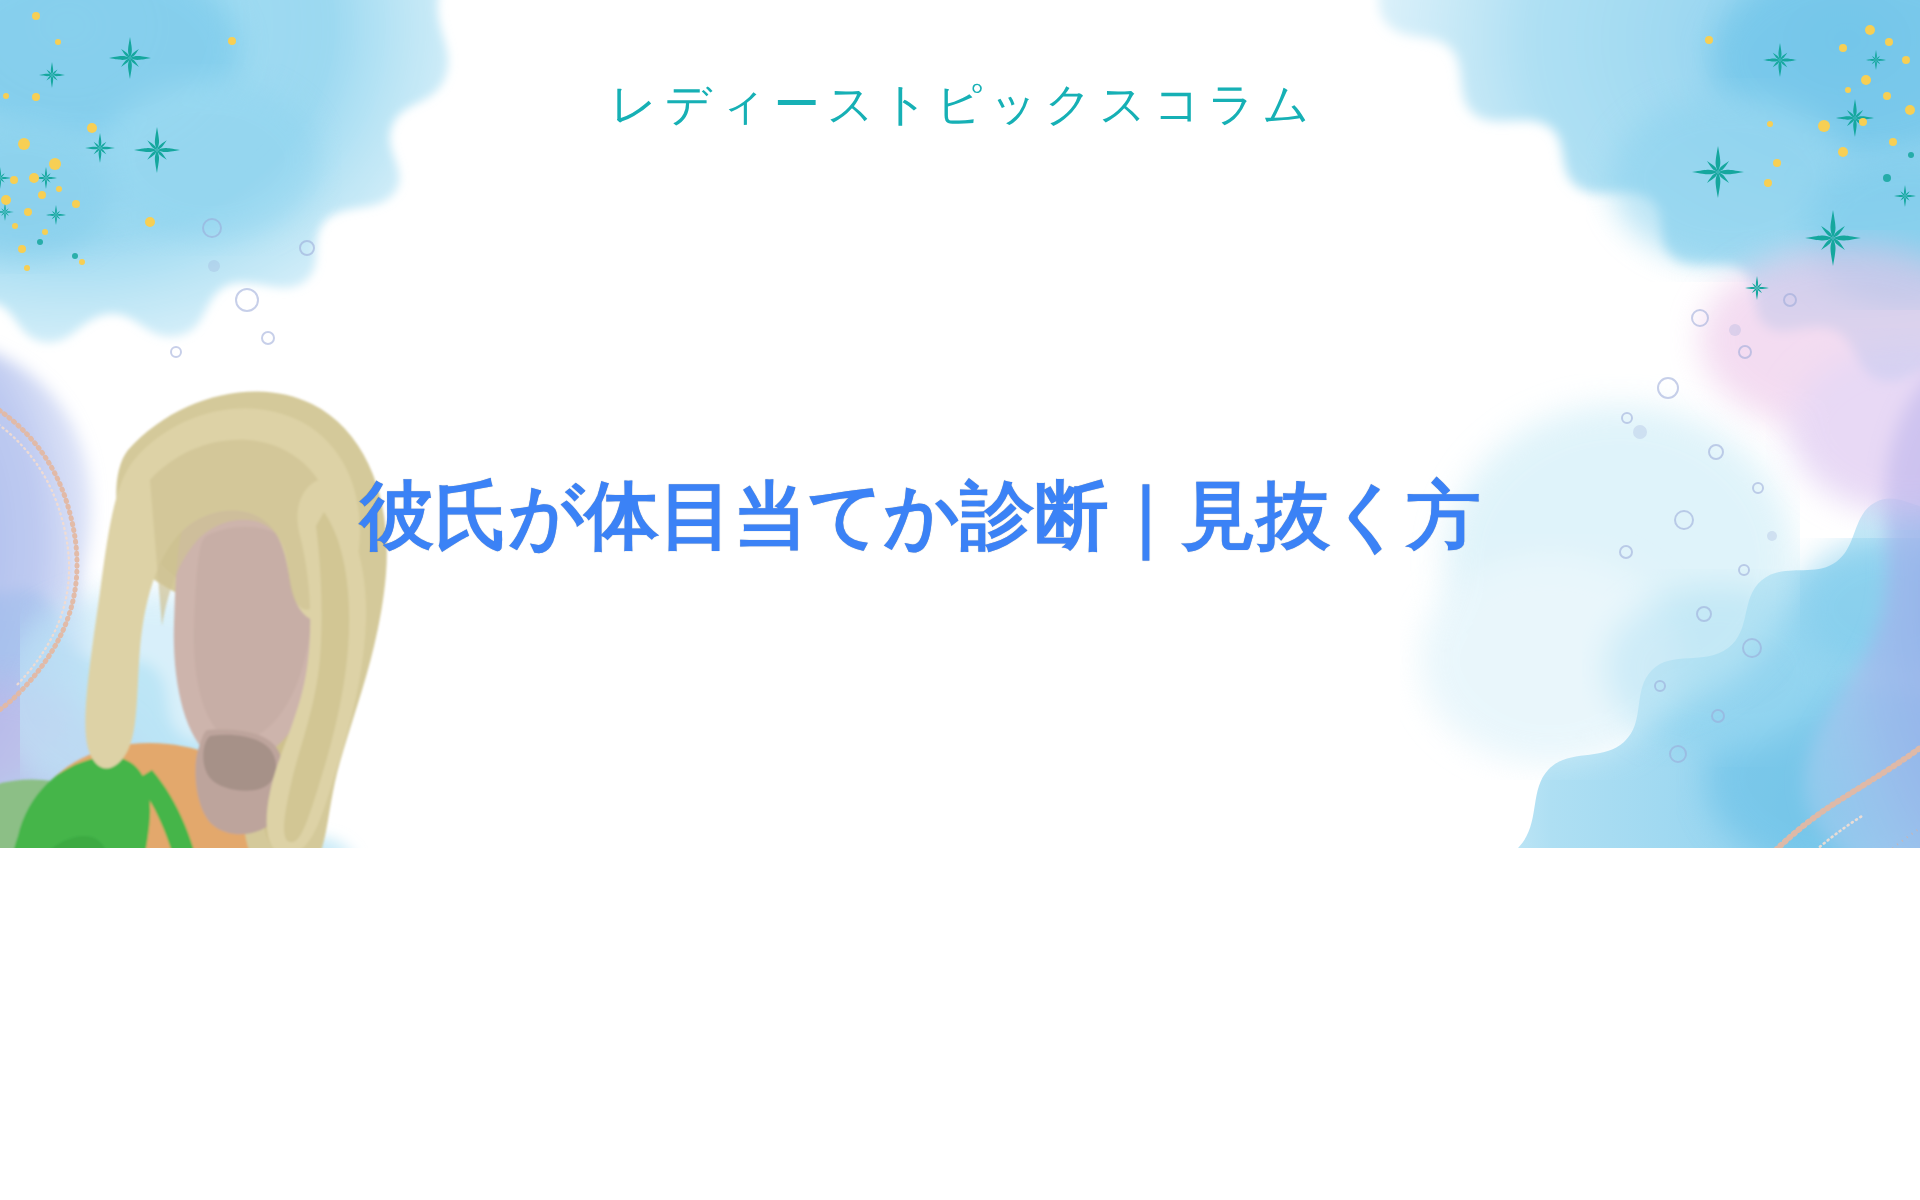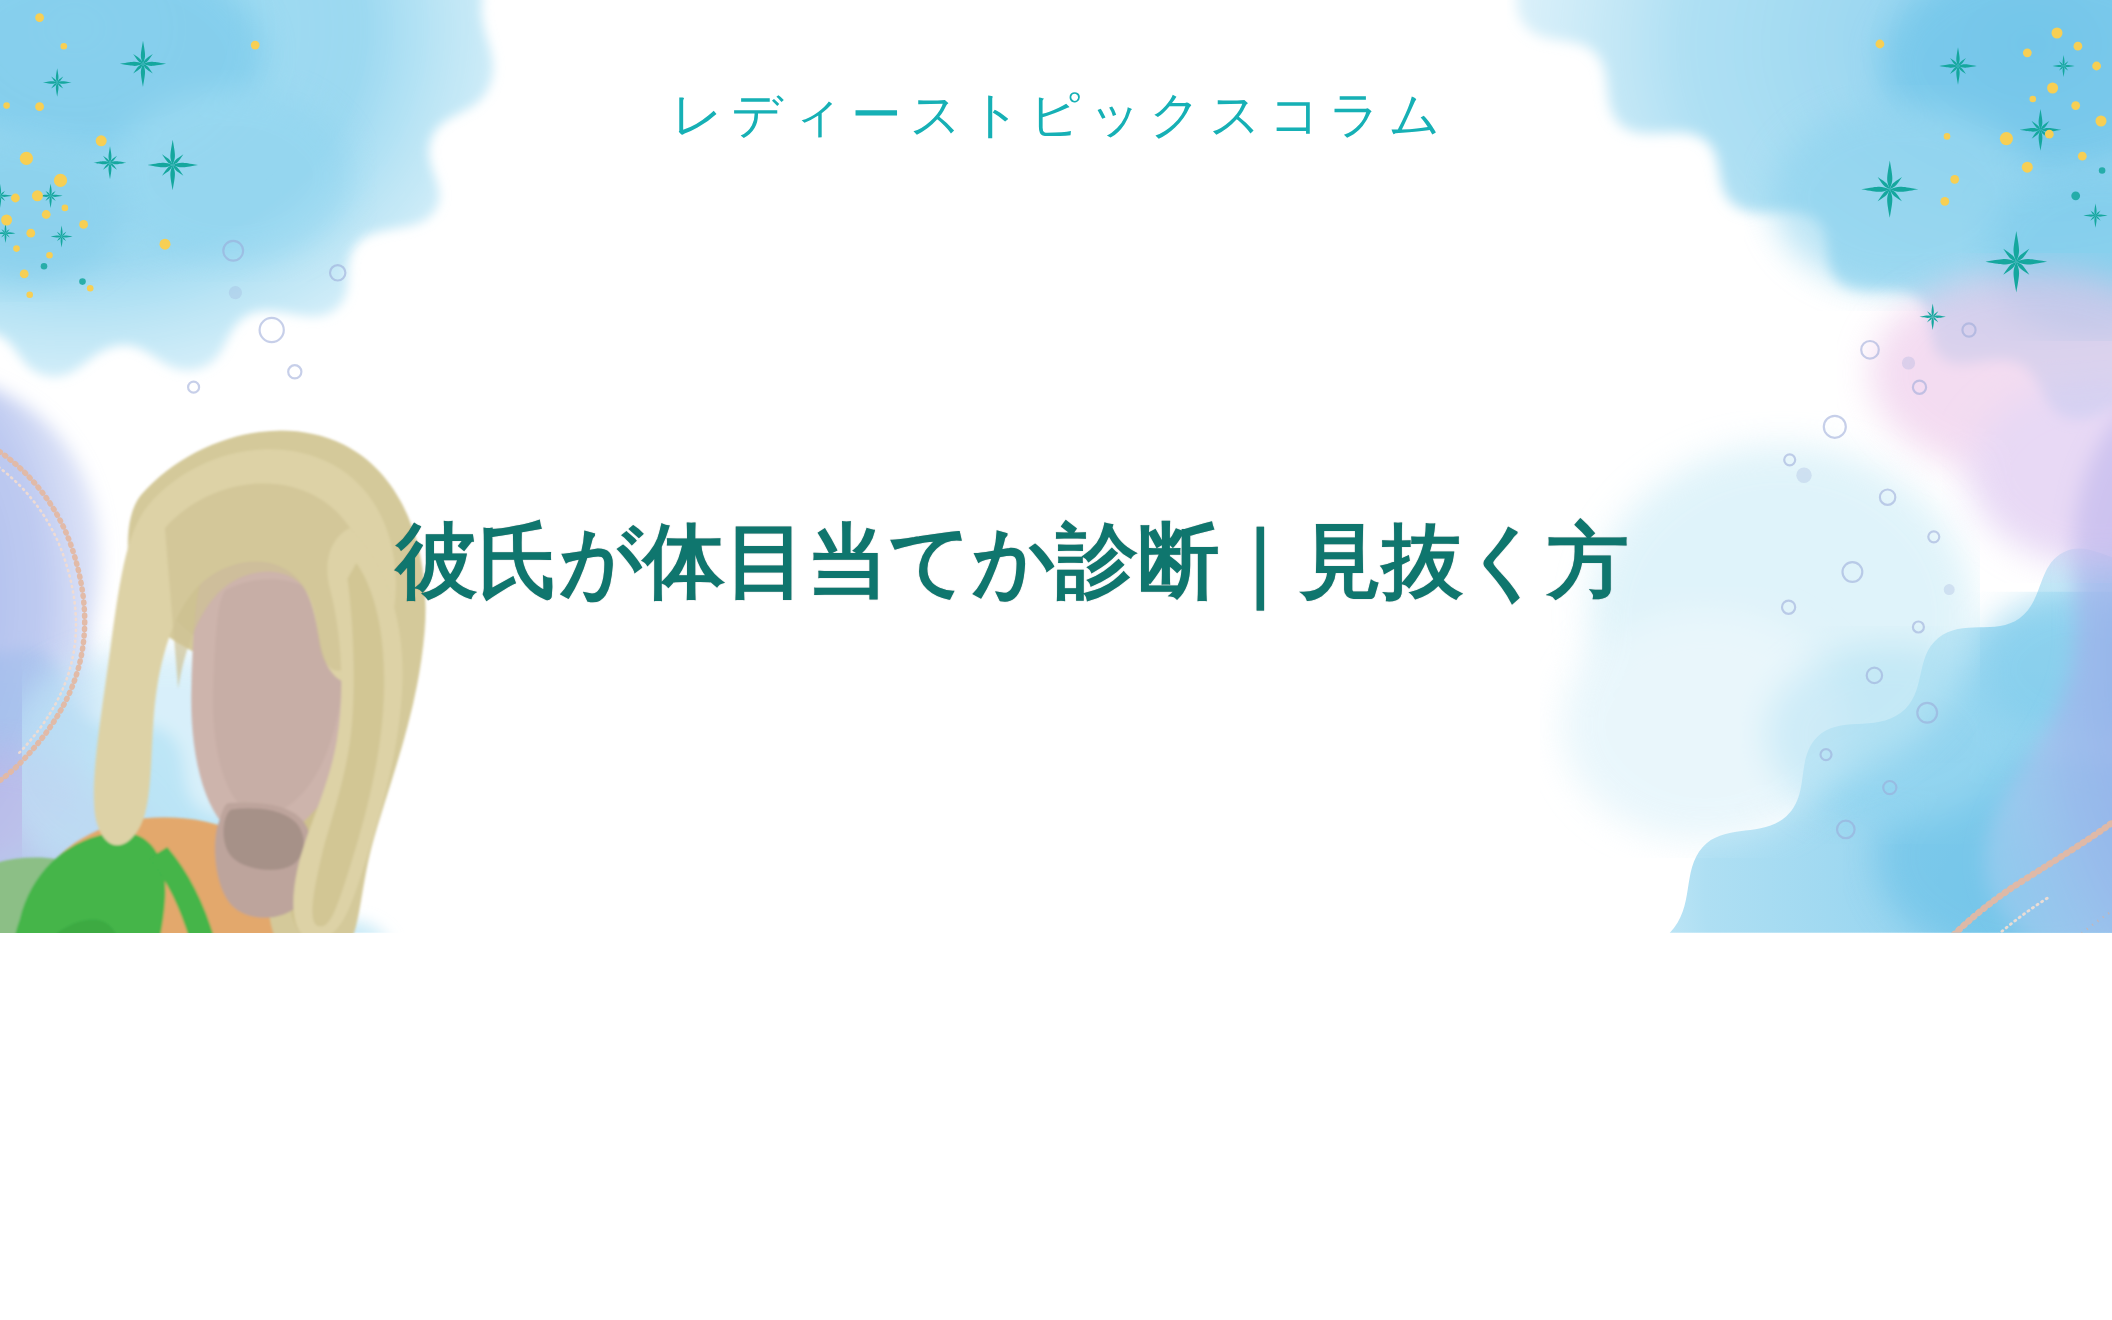--- a/index.html
+++ b/index.html
@@ -42,24 +42,24 @@
     position:absolute;
     left:360px;
     top:478px;
     width:1230px;
     z-index:40;
   }
   .headline .line{
     font-size:74px;
     line-height:1.04;
     font-weight:700;
-    color:#0f766e;
+    color:#3b82f6;
     letter-spacing:0.005em;
     white-space:nowrap;
-    font-family:Liberation Mono, monospace;
+    font-family:Liberation Sans, sans-serif;
     text-shadow: 0 0 1px rgba(0,0,0,.35);
   }
   .headline .line.l2{ margin-top:22px; }
 
   
   .illus{ position:absolute; left:0px; top:330px; width:700px; height:870px; z-index:30; }
 </style>
 </head>
 <body>
 

